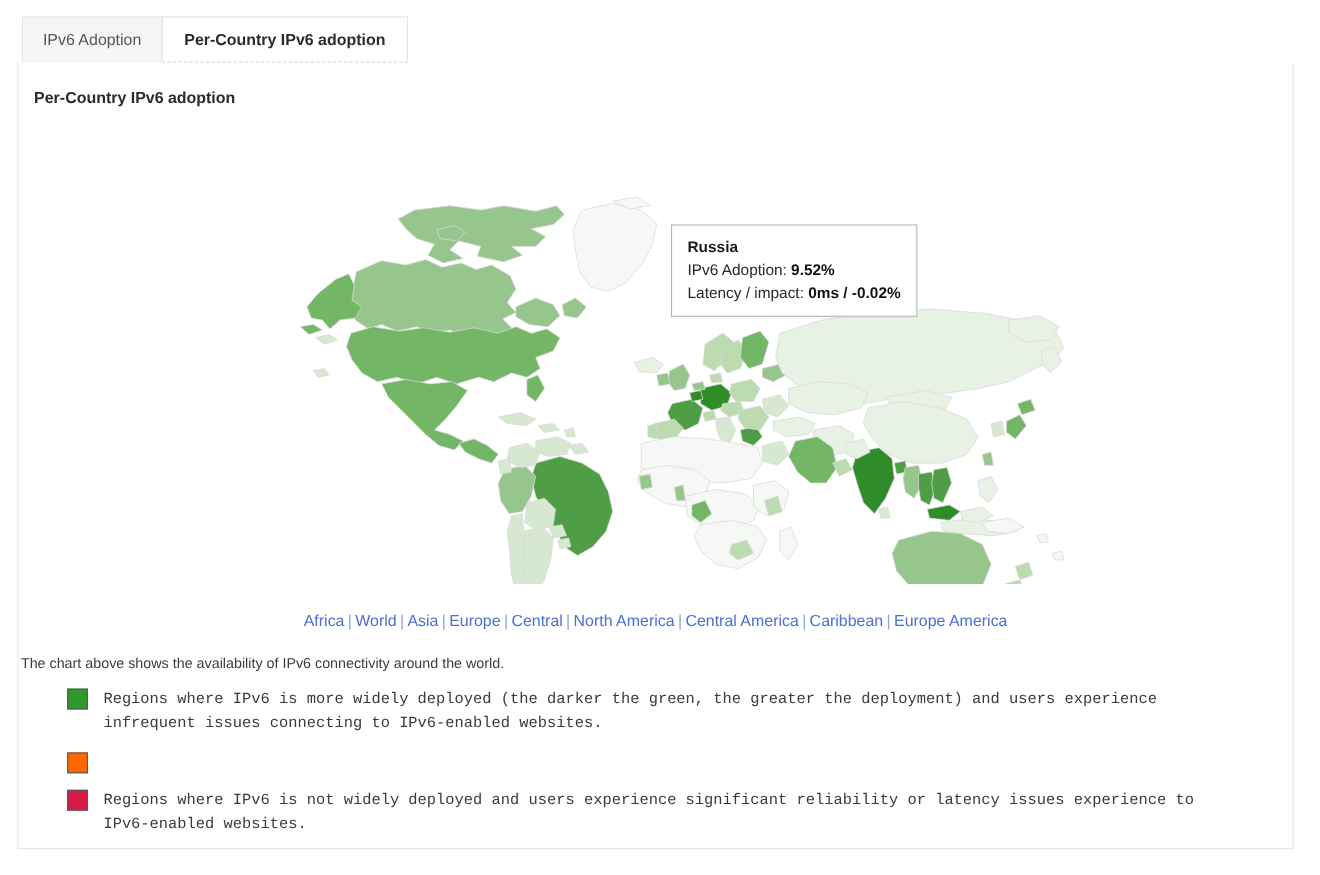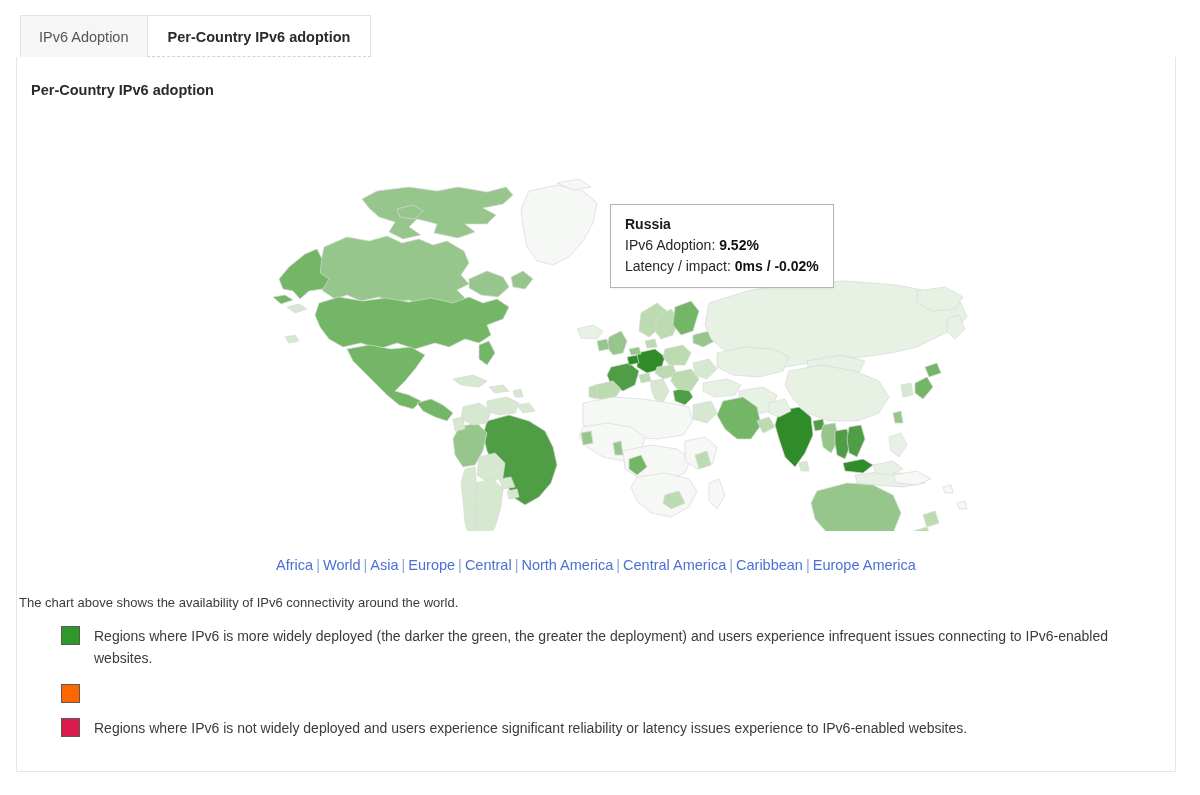--- a/index.html
+++ b/index.html
@@ -145,20 +145,21 @@
   .legend {
     position: absolute;
     left: 2px;
     top: 568px;
     width: 1150px;
   }
   .legend-item {
     display: flex;
     align-items: flex-start;
     margin-bottom: 14px;
+    font-family: Liberation Mono, monospace;
   }
   .swatch {
     flex: 0 0 auto;
     width: 19px;
     height: 19px;
     margin-left: 42px;
     margin-top: 1px;
     border: 1px solid #5a5a5a;
     box-sizing: border-box;
   }

